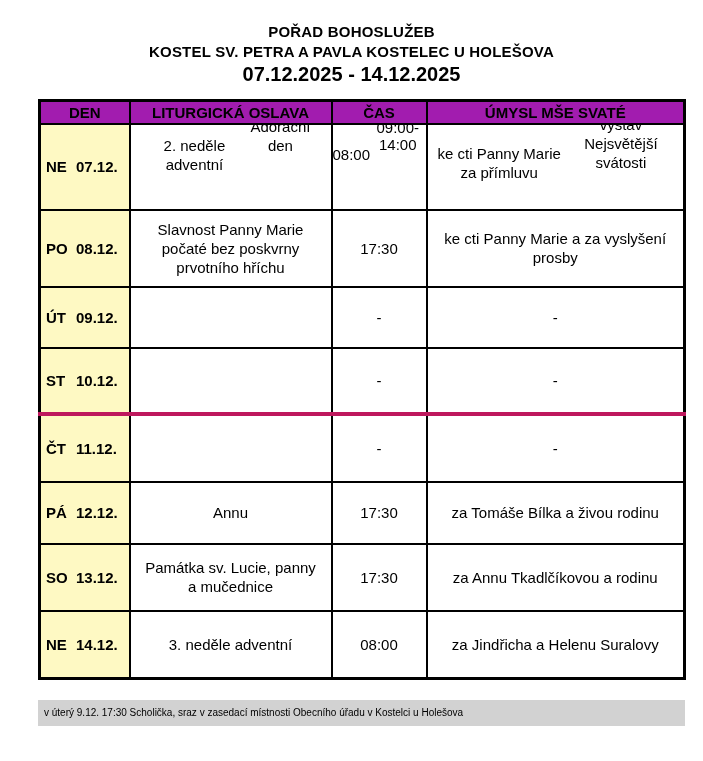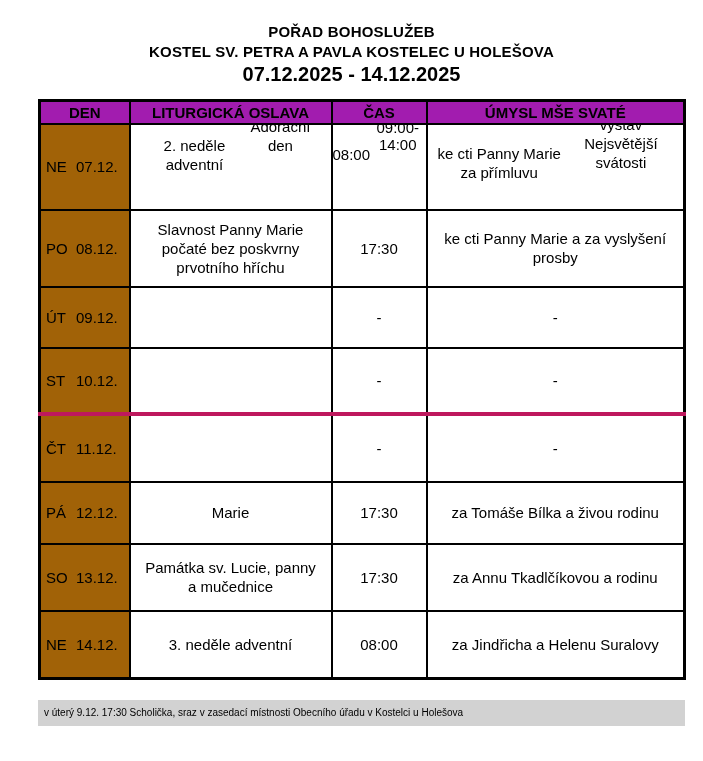--- a/index.html
+++ b/index.html
@@ -49,22 +49,22 @@
   tr.r5 { height: 68px; }
   tr.r6 { height: 62px; }
   tr.r7 { height: 67px; }
   tr.r8 { height: 68px; }
 
   
   tr.r4 td { border-bottom: 4px solid #be185d; }
   tr.r5 td { border-top: 1px solid #a21caf; }
 
   td.day {
-    background: #a16207;
-    font-weight: normal;
+    background: #fef9c3;
+    font-weight: bold;
     vertical-align: middle;
     text-align: left;
     padding-left: 5px;
     white-space: nowrap;
   }
   td.day .dy { display: inline-block; width: 30px; }
 
   td.lit { text-align: center; vertical-align: middle; padding: 0 14px; line-height: 19px; }
   td.tim { text-align: center; vertical-align: middle; }
   td.int { text-align: center; vertical-align: middle; padding: 8px 6px; line-height: 19px; }
@@ -168,21 +168,21 @@
         </td>
         <td class="lit"></td>
         <td class="tim">-</td>
         <td class="int">-</td>
       </tr>
 
       <tr class="r6">
         <td class="day">
           <span class="dy">PÁ</span><span class="dt">12.12.</span>
         </td>
-        <td class="lit">Marie</td>
+        <td class="lit">Annu</td>
         <td class="tim">17:30</td>
         <td class="int">za Tomáše Bílka a živou rodinu</td>
       </tr>
 
       <tr class="r7">
         <td class="day">
           <span class="dy">SO</span><span class="dt">13.12.</span>
         </td>
         <td class="lit">Památka sv. Lucie, panny a mučednice</td>
         <td class="tim">17:30</td>

